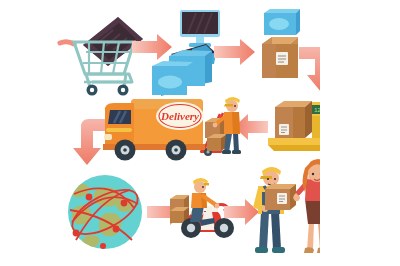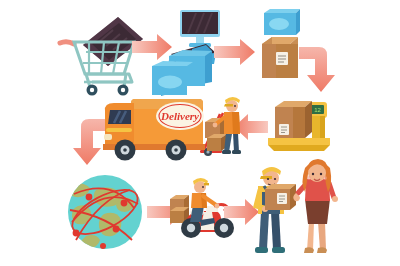--- a/index.html
+++ b/index.html
@@ -5,21 +5,21 @@
   html, body {
     margin: 0;
     padding: 0;
     background: #ffffff;
   }
   body {
     font-family: "Liberation Sans", sans-serif;
   }
   #stage {
     position: relative;
-    width: 400px;
+    width: 320px;
     height: 266px;
     background: #ffffff;
     overflow: hidden;
   }
   #stage svg {
     display: block;
   }
 </style>
 </head>
 <body>

